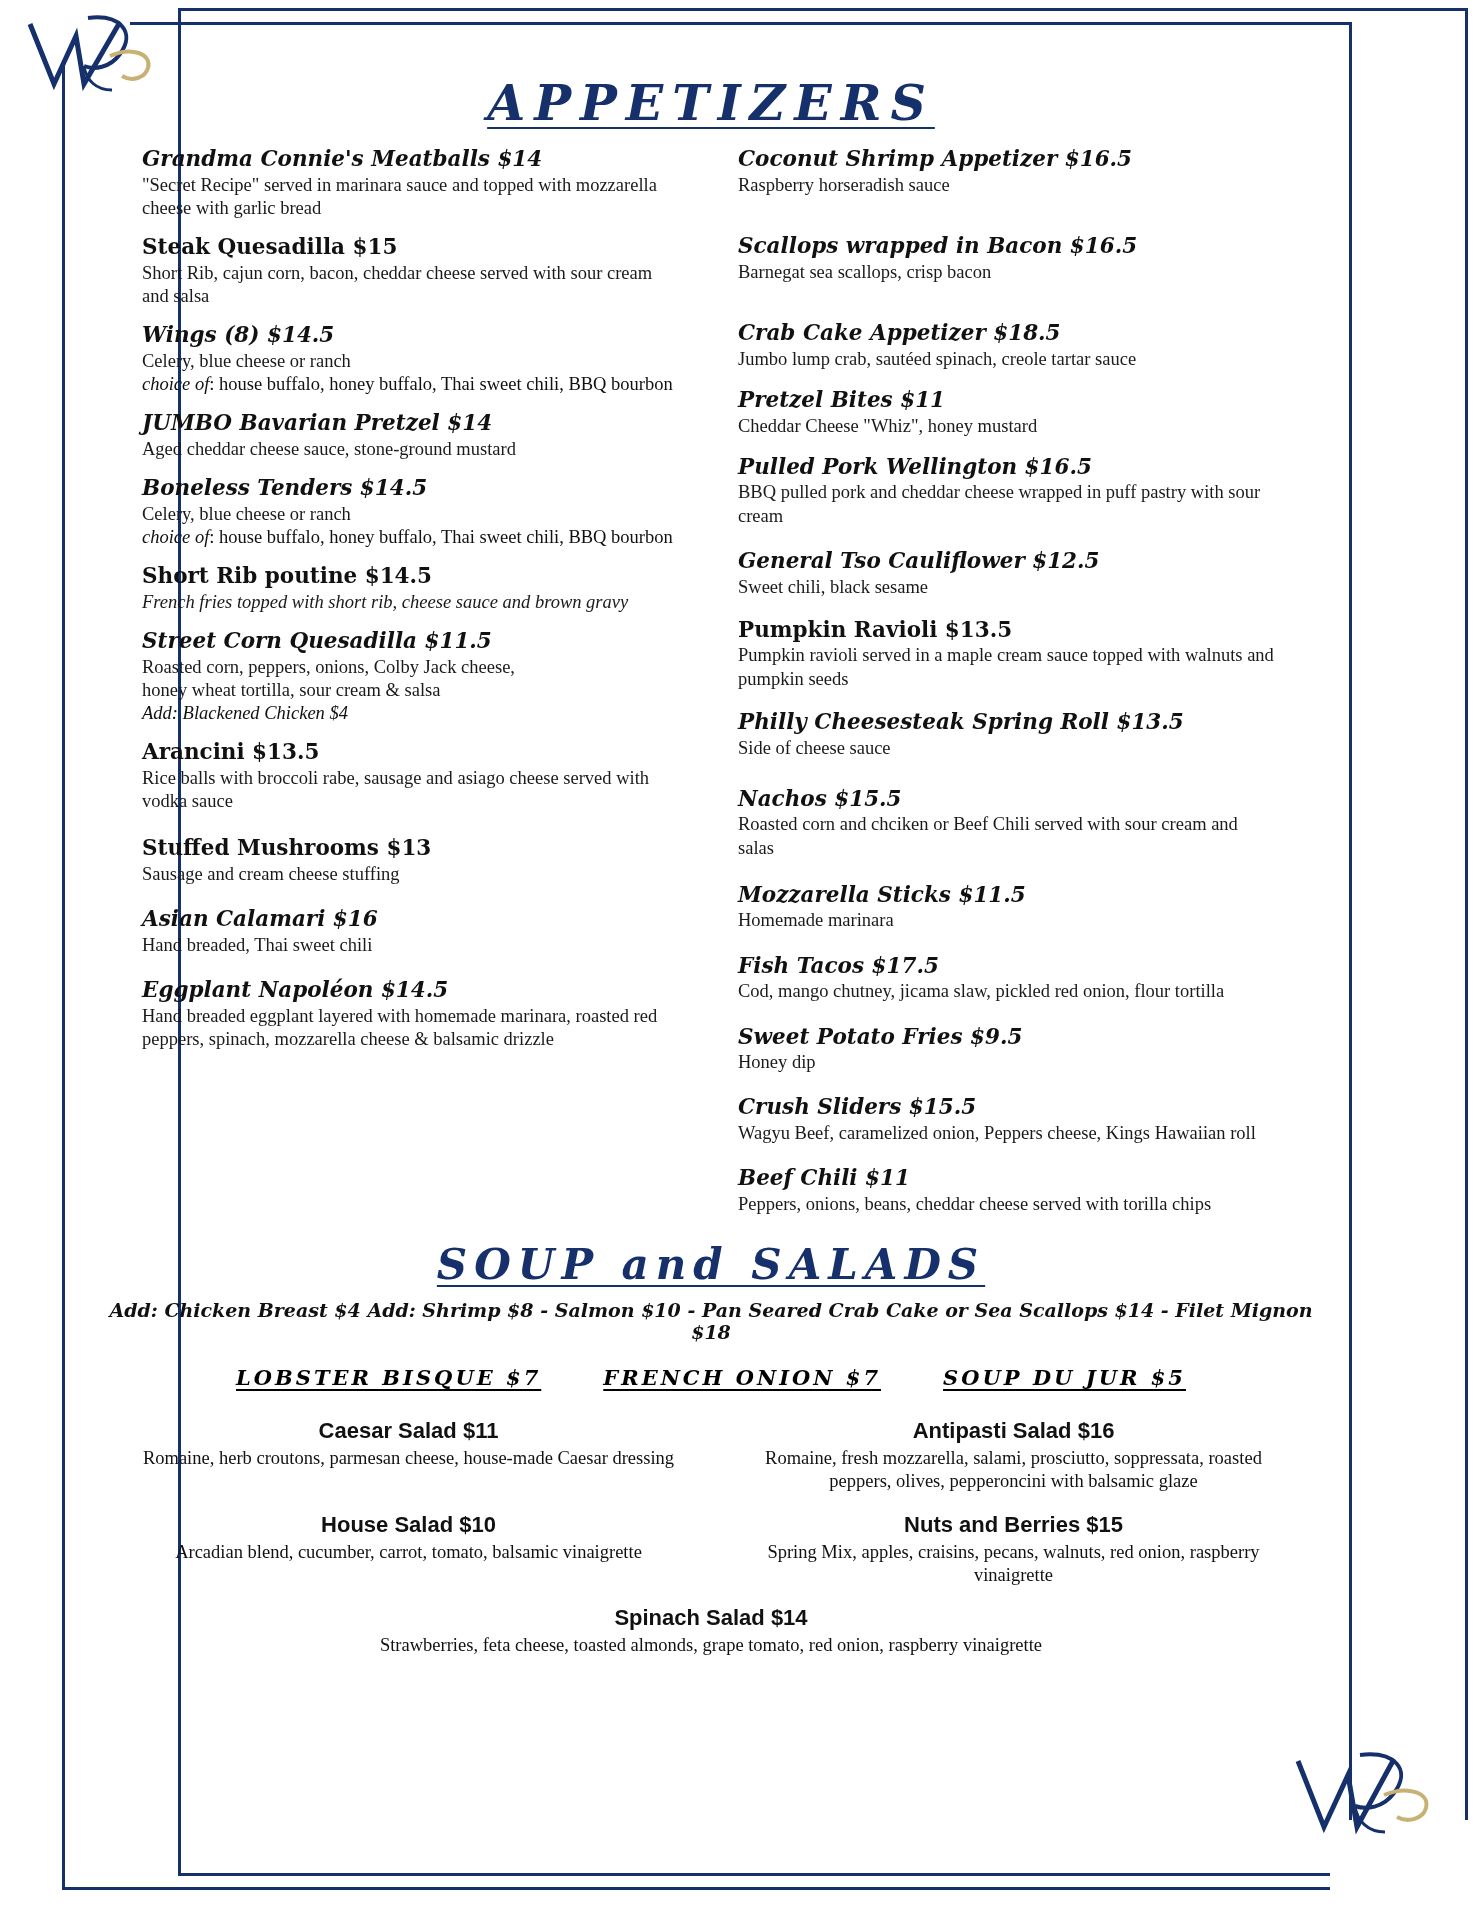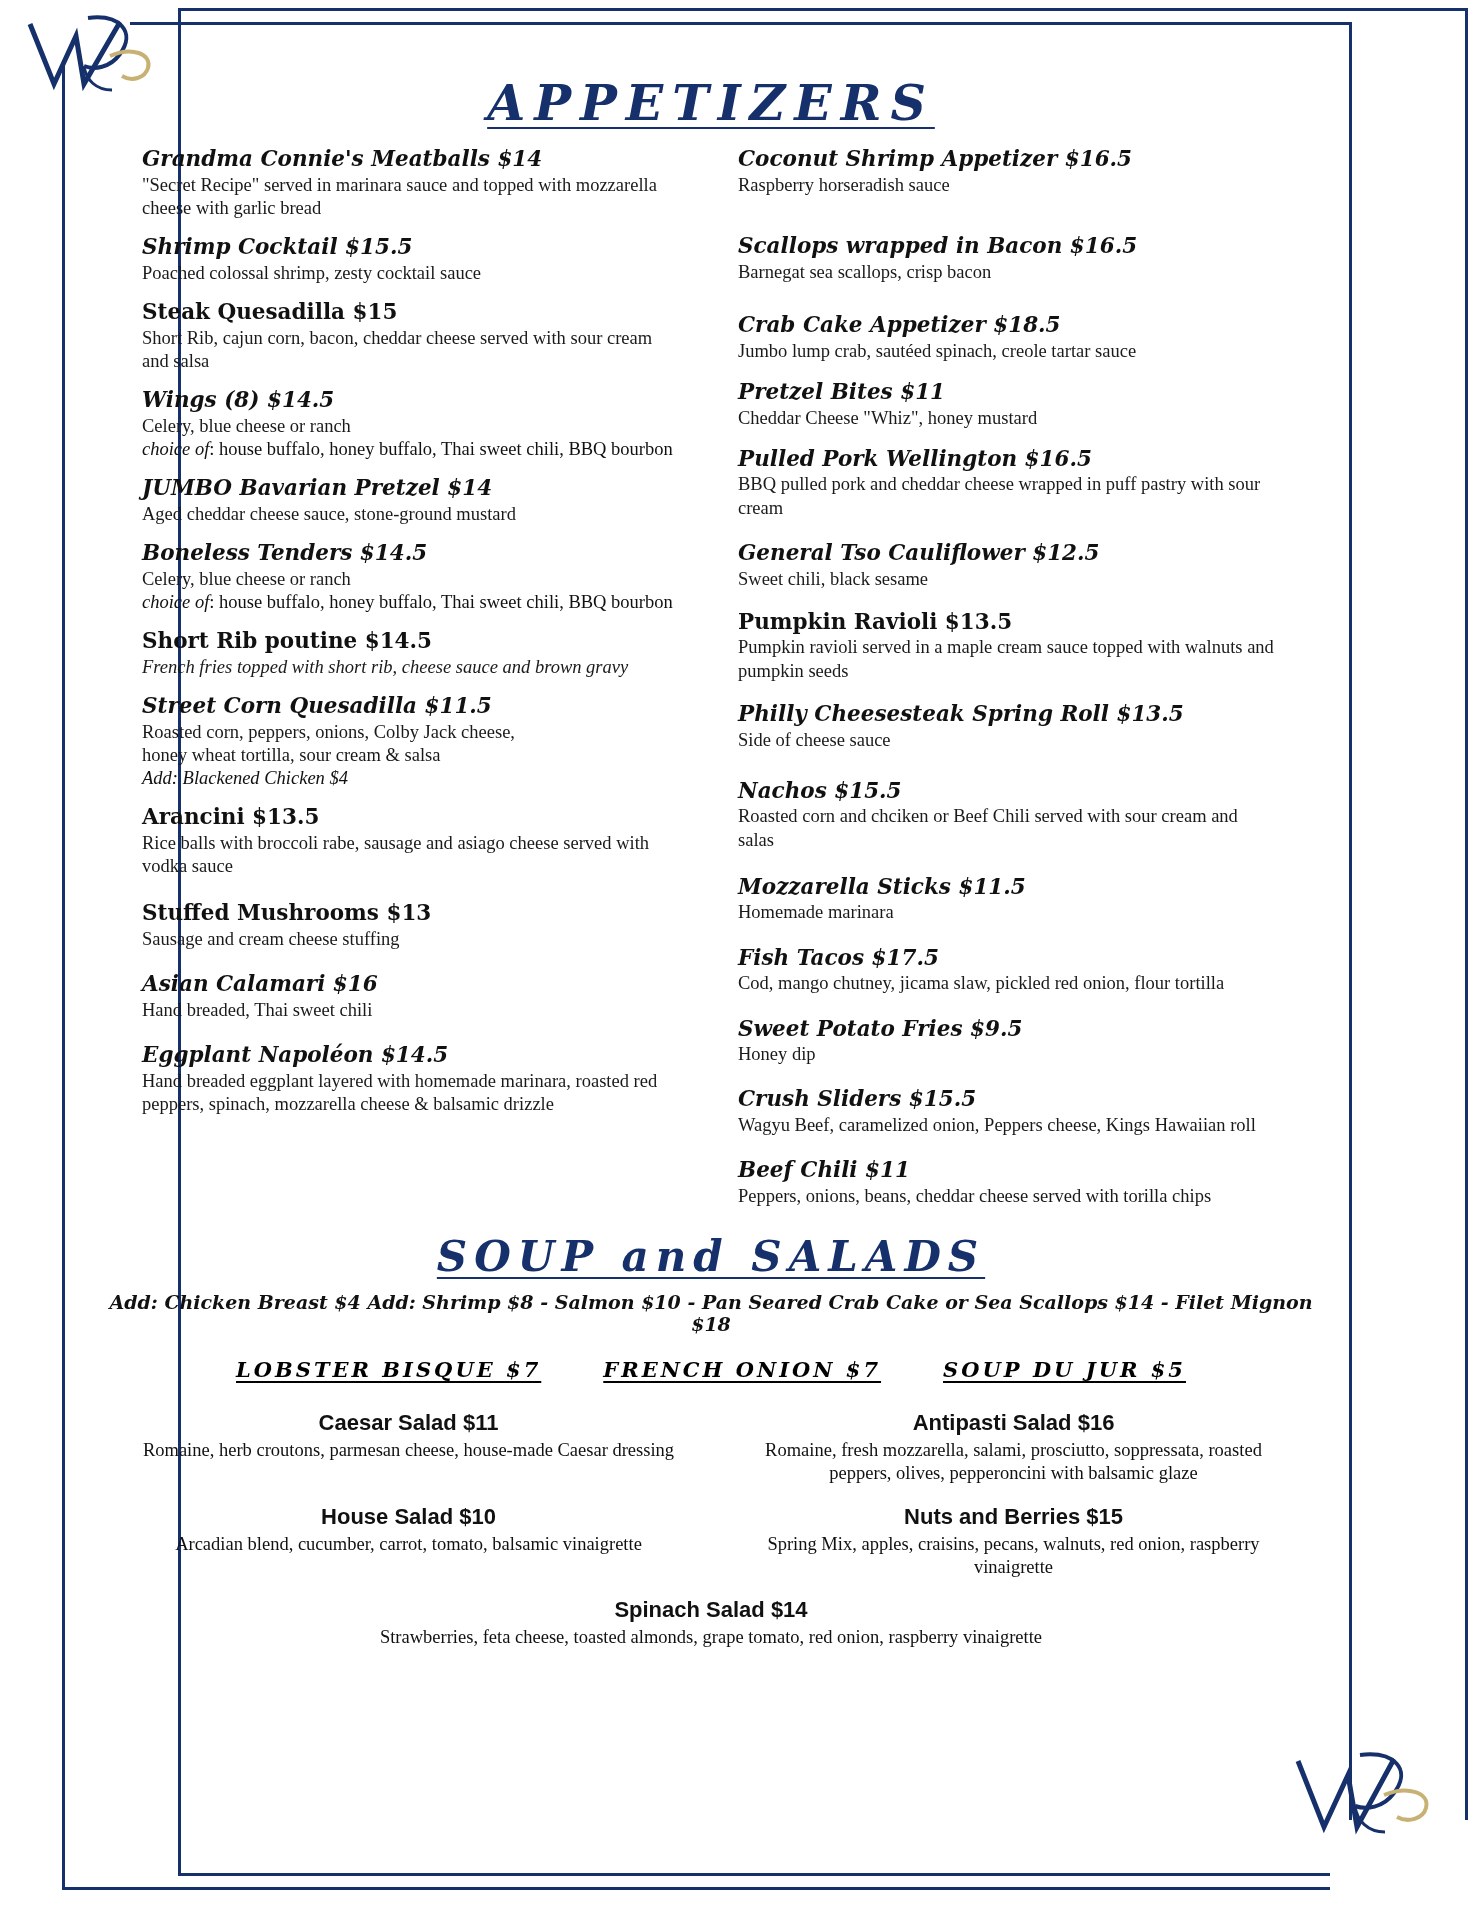--- a/index.html
+++ b/index.html
@@ -234,24 +234,20 @@
   <h1 class="section-title">APPETIZERS</h1>
 
   <div class="columns">
     <div class="col">
 
       <div class="item">
         <div class="item-name">Grandma Connie's Meatballs $14</div>
         <div class="item-desc">"Secret Recipe" served in marinara sauce and topped with mozzarella cheese with garlic bread</div>
       </div>
 
-      <div class="item">
-        <div class="item-name">Shrimp Cocktail $15.5</div>
-        <div class="item-desc">Poached colossal shrimp, zesty cocktail sauce</div>
-      </div>
 
       <div class="item">
         <div class="item-name upright">Steak Quesadilla $15</div>
         <div class="item-desc">Short Rib, cajun corn, bacon, cheddar cheese served with sour cream and salsa</div>
       </div>
 
       <div class="item">
         <div class="item-name">Wings (8) $14.5</div>
         <div class="item-desc">Celery, blue cheese or ranch</div>
         <div class="item-sub"><em>choice of</em><span style="font-style:normal">: house buffalo, honey buffalo, Thai sweet chili, BBQ bourbon</span></div>
@@ -307,21 +303,21 @@
       <div class="item">
         <div class="item-name">Coconut Shrimp Appetizer $16.5</div>
         <div class="item-desc">Raspberry horseradish sauce</div>
       </div>
 
       <div class="item" style="margin-top:36px">
         <div class="item-name">Scallops wrapped in Bacon $16.5</div>
         <div class="item-desc">Barnegat sea scallops, crisp bacon</div>
       </div>
 
-      <div class="item" style="margin-top:28px">
+      <div class="item" style="margin-top:36px">
         <div class="item-name">Crab Cake Appetizer $18.5</div>
         <div class="item-desc">Jumbo lump crab, sautéed spinach, creole tartar sauce</div>
       </div>
 
       <div class="item" style="margin-top:16px">
         <div class="item-name">Pretzel Bites $11</div>
         <div class="item-desc">Cheddar Cheese "Whiz", honey mustard</div>
       </div>
 
       <div class="item" style="margin-top:16px">

